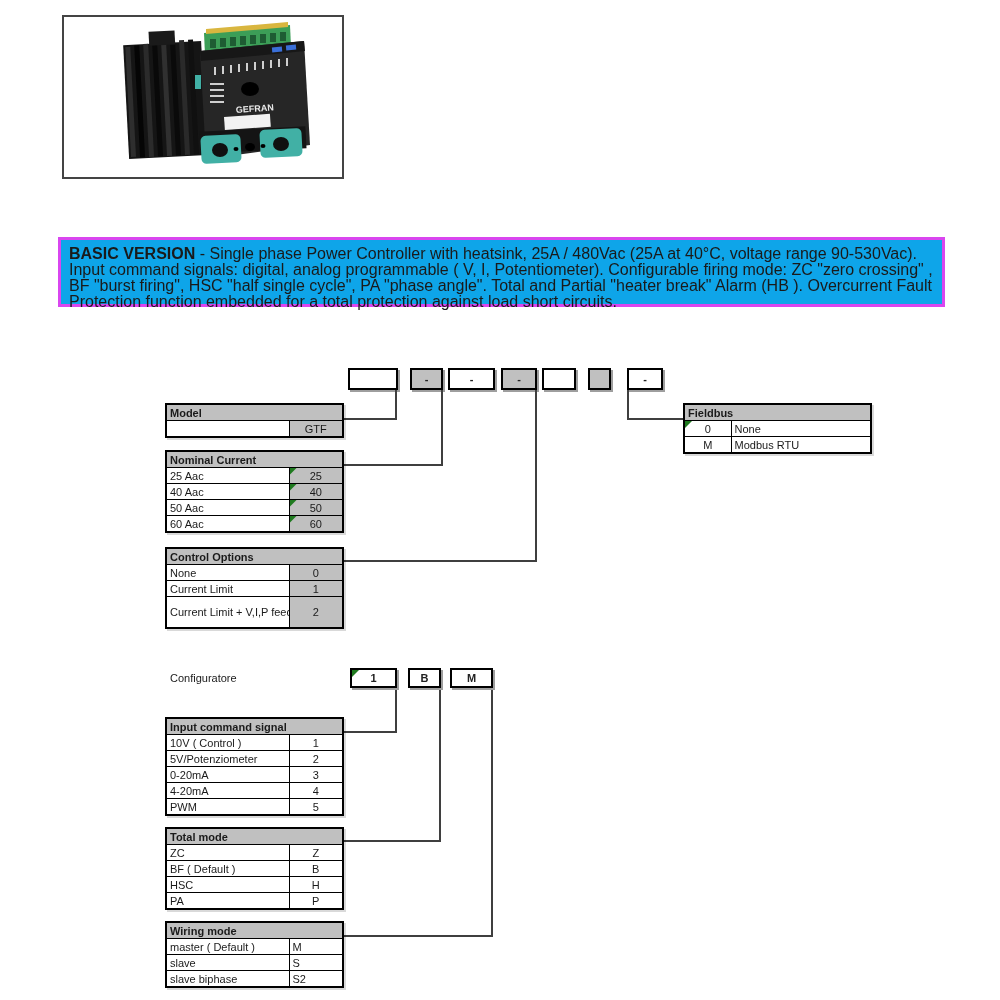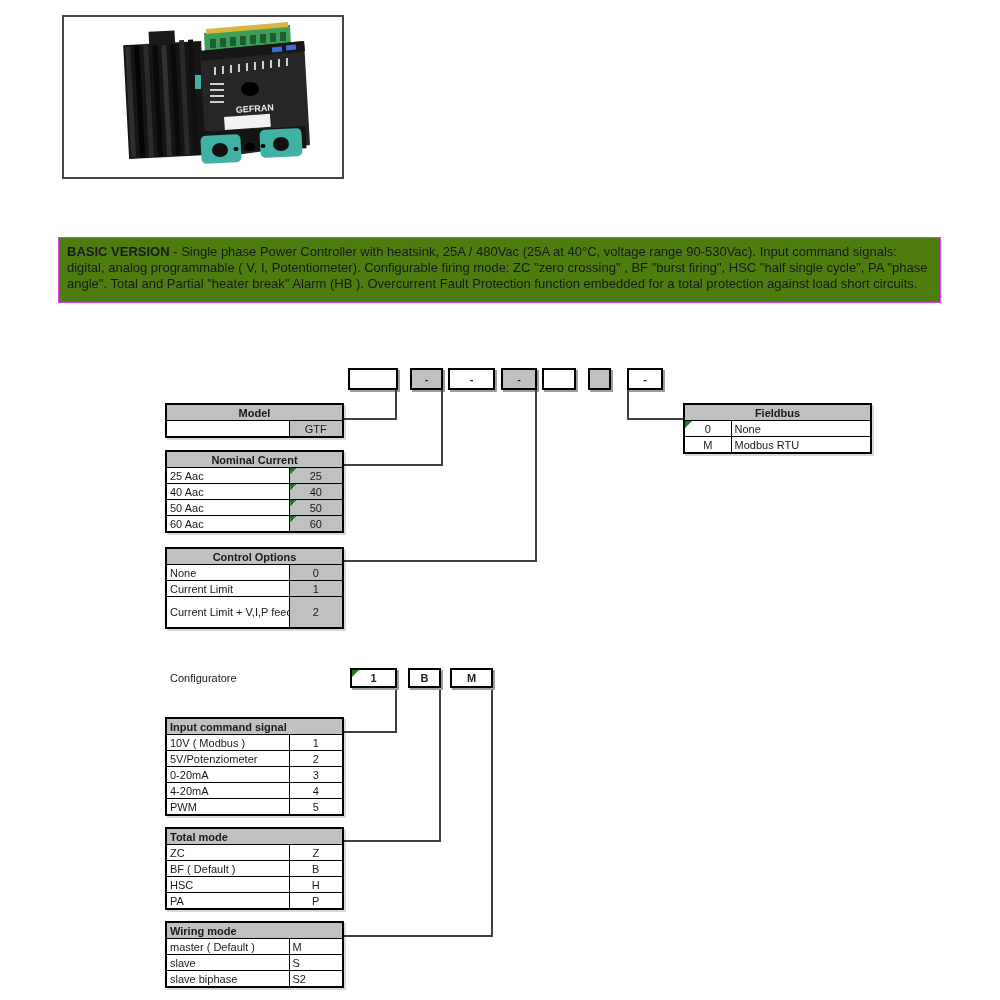--- a/index.html
+++ b/index.html
@@ -7,42 +7,42 @@
         font-family:"Liberation Sans", sans-serif;color:#111;overflow:hidden;}
   .abs{position:absolute;}
 
   
   #photo-frame{left:62px;top:15px;width:278px;height:160px;border:2px solid #444;background:#fff;}
 
   
   #doc-title{left:492px;top:38px;width:450px;font-size:11px;font-weight:bold;color:#1a1a1a;}
 
   
-  .text-box{border:1px solid #d946ef;background:#4d7c0f;font-size:13px;line-height:16px;color:#1a1a1a;}
+  .text-box{border:3px solid #d946ef;background:#0ea5e9;font-size:16px;line-height:16px;color:#1a1a1a;}
   #basic-box{left:58px;top:237px;width:865px;height:52px;padding:6px 8px;}
   #options-box{left:58px;top:336px;width:865px;height:12px;padding:2px 8px;line-height:13px;white-space:nowrap;overflow:hidden;}
   .bold-lead{font-weight:bold;}
 
   
   .code-box{position:absolute;height:22px;border:2px solid #000;background:#fff;
             box-shadow:2px 2px 0 #9e9e9e;box-sizing:border-box;
             display:flex;align-items:center;justify-content:center;
             font-size:11px;font-weight:bold;color:#222;}
   .code-box.gray{background:var(--header-gray);}
 
   
   .line{position:absolute;background:var(--connector-line);}
 
   
   table.opt{position:absolute;border-collapse:collapse;table-layout:fixed;
             background:#fff;box-shadow:2px 2px 0 rgba(0,0,0,0.15);}
   table.opt th, table.opt td{border:1px solid #000;font-size:11px;height:15px;
             padding:0 3px;color:#1a1a1a;overflow:hidden;white-space:nowrap;}
   table.opt{border:2px solid #000;}
-  table.opt th{background:var(--header-gray);font-weight:bold;text-align:center;}
+  table.opt th{background:var(--header-gray);font-weight:bold;text-align:left;}
   table.opt th.left{text-align:left;}
   td.lbl{text-align:left;}
   td.val{text-align:center;position:relative;}
   td.val.left{text-align:left;}
   td.gray-cell{background:var(--header-gray);}
   td.wrap{white-space:normal;line-height:14px;}
   .corner{position:absolute;top:0;left:0;width:7px;height:7px;
           background:var(--marker-green);clip-path:polygon(0 0,100% 0,0 100%);}
   .cfg-label{font-size:11px;color:#1a1a1a;}
 </style>
@@ -259,21 +259,21 @@
   <table class="opt" style="left:165px;top:717px;width:177px;">
     <colgroup>
         <col style="width:123px">
         <col style="width:54px">
       </colgroup>
     <tbody>
         <tr>
           <th colspan="2" class="left">Input command signal</th>
         </tr>
     <tr>
-      <td class="lbl">10V ( Modbus )</td>
+      <td class="lbl">10V ( Control )</td>
       <td class="val"><span>1</span></td>
     </tr>
     <tr>
       <td class="lbl">5V/Potenziometer</td>
       <td class="val"><span>2</span></td>
     </tr>
     <tr>
       <td class="lbl">0-20mA</td>
       <td class="val"><span>3</span></td>
     </tr>

